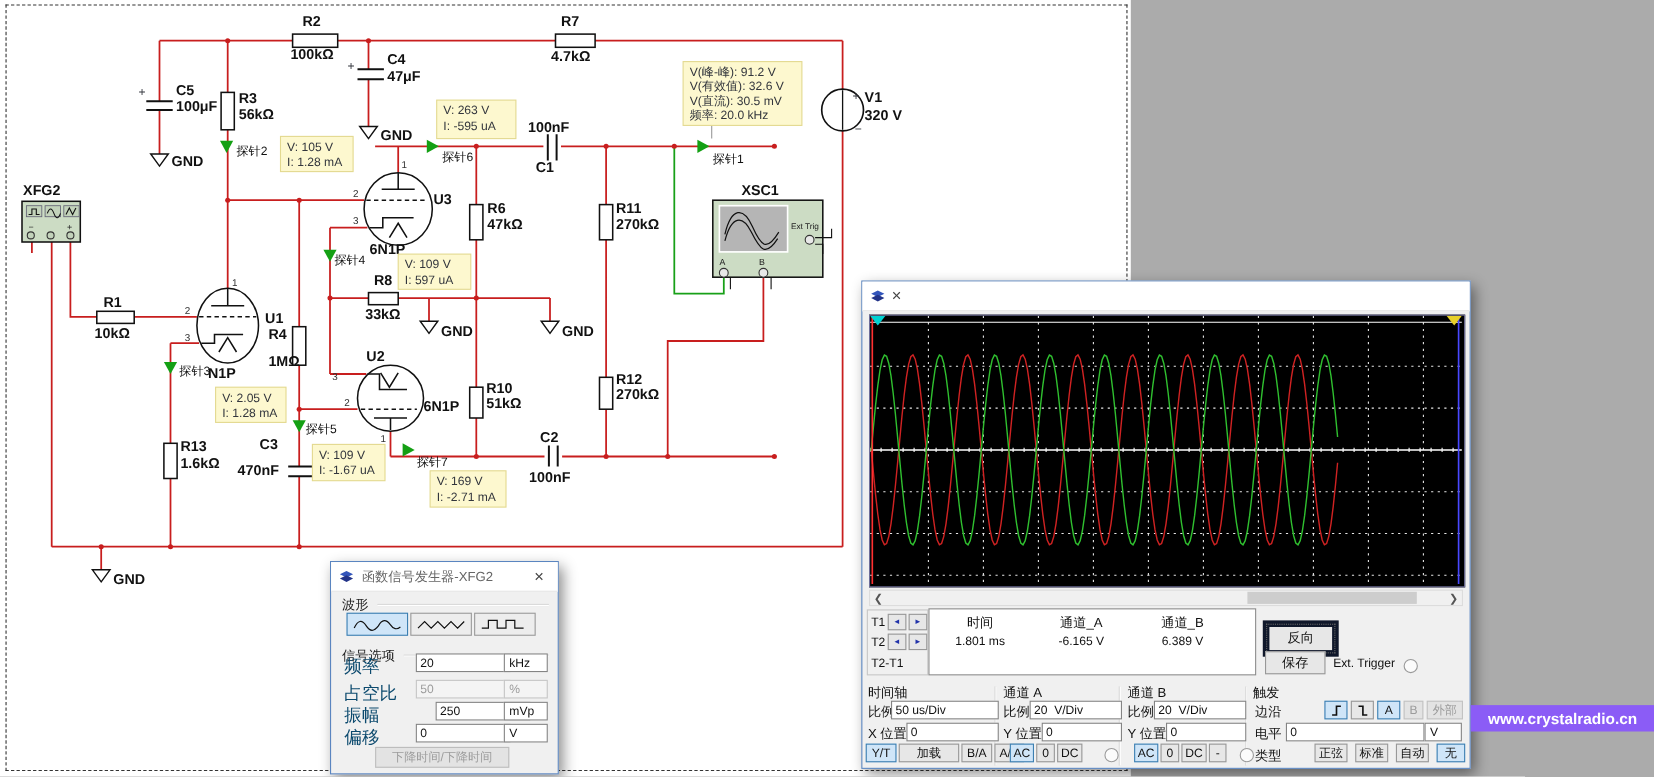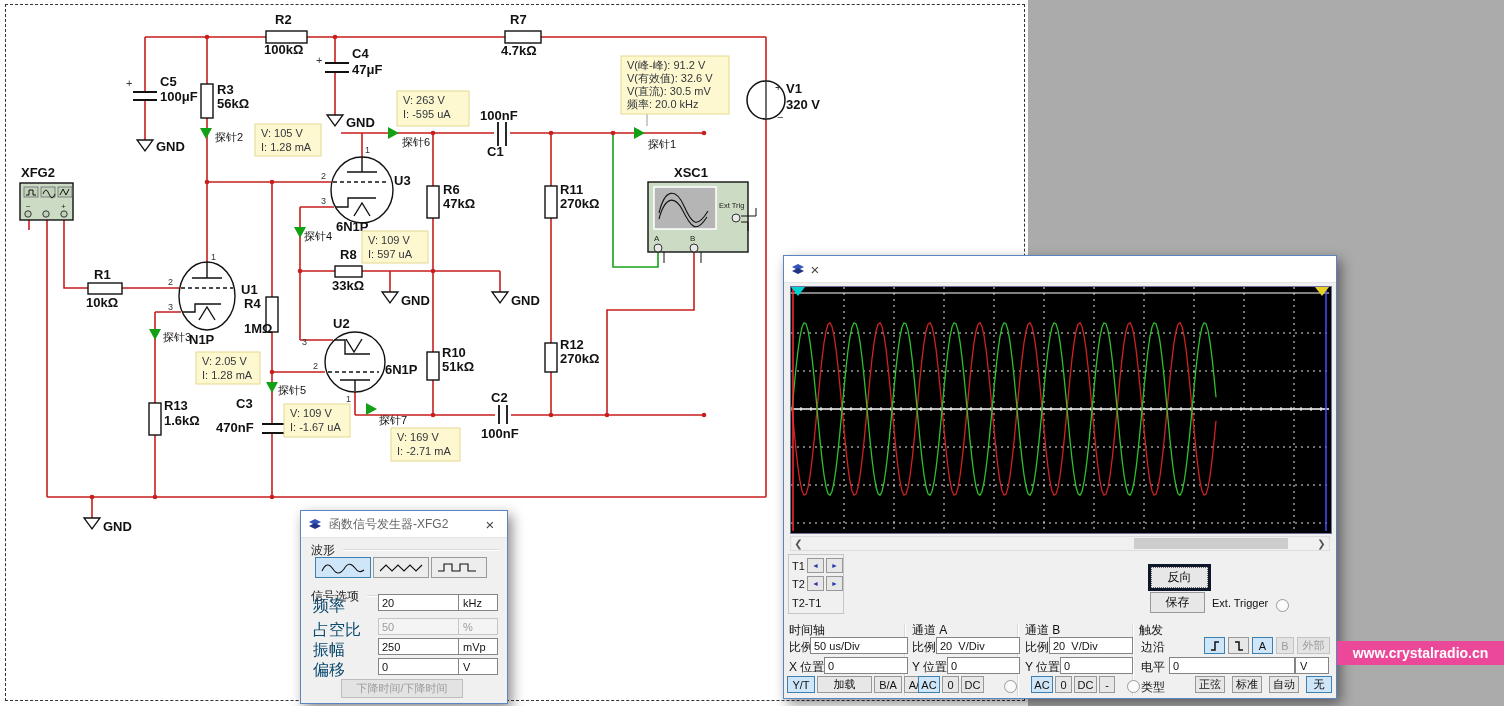--- a/index.html
+++ b/index.html
@@ -54,29 +54,29 @@
   .tbox{position:absolute;left:4px;top:298px;width:54px;height:58px;border:1px solid #c6c6c6}
   .tb{width:15px;height:13px;font-size:7px;background:#e7e7e7;border:1px solid #989898;color:#2233aa;
       display:inline-flex;align-items:center;justify-content:center;margin-left:2px}
   .trow{display:flex;align-items:center;margin:3px 0 0 3px;font-size:11px;color:#111}
   .rtable{position:absolute;left:60px;top:297px;width:296px;height:59px;background:#fff;border:1px solid #8a8a8a}
   .rtable .hd{display:flex;margin-top:4px;font-size:12px;color:#111}
   .rtable .vl{display:flex;margin-top:2px;font-size:11px;color:#111}
   .rtable .c{width:92px;text-align:center}
   .bigbtn{position:absolute;font-size:12px;color:#111;background:#e7e7e7;border:1px solid #989898;
           display:flex;align-items:center;justify-content:center}
-  .focusbtn{border:3px solid #0f172a;outline:1px dotted #666;outline-offset:-4px}
+  .focusbtn{border:6px solid #0f172a;outline:1px dotted #666;outline-offset:-4px}
   .vsep{position:absolute;width:1px;background:#d9d9d9;border-right:1px solid #fff}
   .grplb{position:absolute;font-size:12px;color:#111;white-space:nowrap}
   
   .wm{position:absolute;left:1337px;top:641px;width:167px;height:65px}
   .wm-top{height:41px;background:#cdcdcd;display:flex;align-items:center;justify-content:center}
   .wm-top span{font-size:27px;font-weight:bold;color:#14509b;letter-spacing:1px;
       text-shadow:-1px -1px 0 #f2f2f2,2px 2px 1px rgba(0,0,0,.35)}
-  .wm-bar{height:24px;background:#ec4899;display:flex;align-items:center;justify-content:center}
+  .wm-bar{height:24px;background:#8b5cf6;display:flex;align-items:center;justify-content:center}
   .wm-bar span{font-size:14px;font-weight:bold;color:#fff}
 </style>
 </head>
 <body>
 
 <div class="page">
 <svg width="1028" height="706" viewBox="0 0 1028 706">
 
   <path fill="none" stroke="#c81e1e" stroke-width="1.6" d="
     M145,37 H766 M766,37 V81 M766,119 V497 M766,497 H47
@@ -345,21 +345,21 @@
 
   <div class="lb" style="left:12px;top:85px">频率</div>
   <input class="inp" style="left: 77px; top: 83px; width: 78px;" readonly="" value="20">
   <div class="unit" style="left:157px;top:83px;width:30px">kHz</div>
 
   <div class="lb" style="left:12px;top:109px">占空比</div>
   <input class="inp dis" style="left: 77px; top: 107px; width: 78px;" readonly="" value="50">
   <div class="unit dis" style="left:157px;top:107px;width:30px">%</div>
 
   <div class="lb" style="left:12px;top:129px">振幅</div>
-  <input class="inp" style="left: 77px; top: 127px; width: 78px;" readonly="" value="250">
+  <input class="inp" style="left: 95px; top: 127px; width: 78px;" readonly="" value="250">
   <div class="unit" style="left:157px;top:127px;width:30px">mVp</div>
 
   <div class="lb" style="left:12px;top:149px">偏移</div>
   <input class="inp" style="left: 77px; top: 147px; width: 78px;" readonly="" value="0">
   <div class="unit" style="left:157px;top:147px;width:30px">V</div>
 
   <div class="fbtn" style="left:40px;top:168px;width:120px;height:17px">下降时间/下降时间</div>
 </div>
 
 <div class="win scope">
@@ -468,20 +468,32 @@
     <div class="trow">
         <span>T2</span>
       <span class="tb">◄</span>
       <span class="tb">►</span>
       </div>
     <div class="trow" style="margin-top:6px">
         <span>T2-T1</span>
       </div>
   </div>
 
+  <div class="rtable">
+    <div class="hd">
+      <span class="c">时间</span>
+      <span class="c">通道_A</span>
+      <span class="c">通道_B</span>
+    </div>
+    <div class="vl">
+      <span class="c">1.801 ms</span>
+      <span class="c">-6.165 V</span>
+      <span class="c">6.389 V</span>
+    </div>
+  </div>
 
   <div class="bigbtn focusbtn" style="left:364px;top:308px;width:57px;height:21px">反向</div>
   <div class="bigbtn" style="left:366px;top:336px;width:53px;height:19px">保存</div>
   <div class="grplb" style="left:428px;top:341px;font-size:11px">Ext. Trigger</div>
   <span class="radio" style="left:492px;top:343px"></span>
 
   <div class="vsep" style="left:120px;top:368px;height:72px"></div>
   <div class="vsep" style="left:233px;top:368px;height:72px"></div>
   <div class="vsep" style="left:348px;top:368px;height:72px"></div>
 

